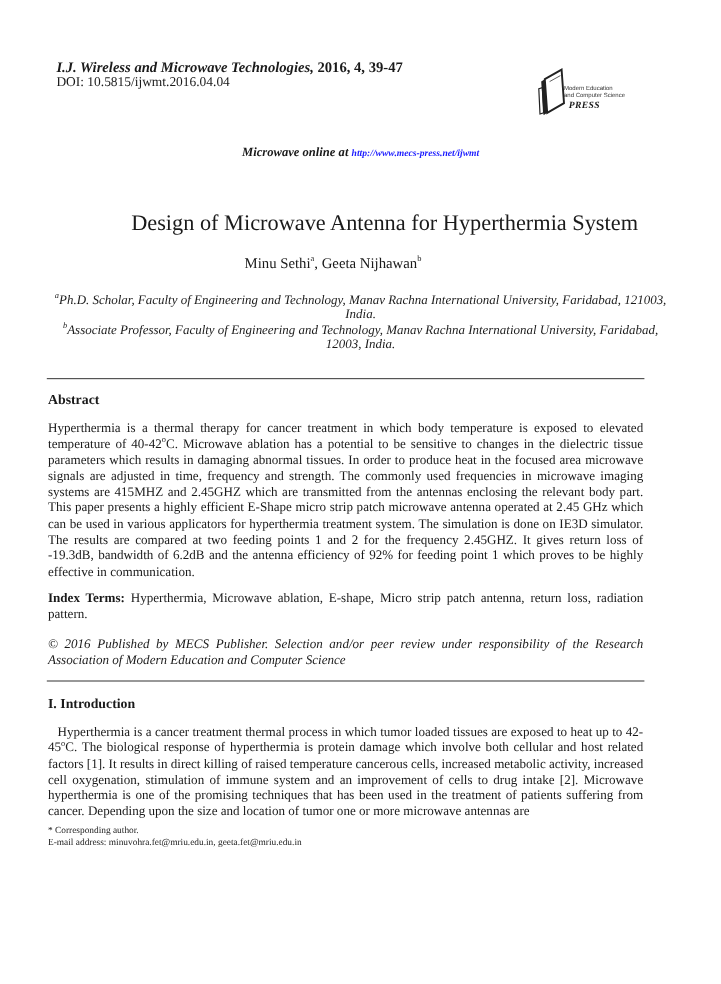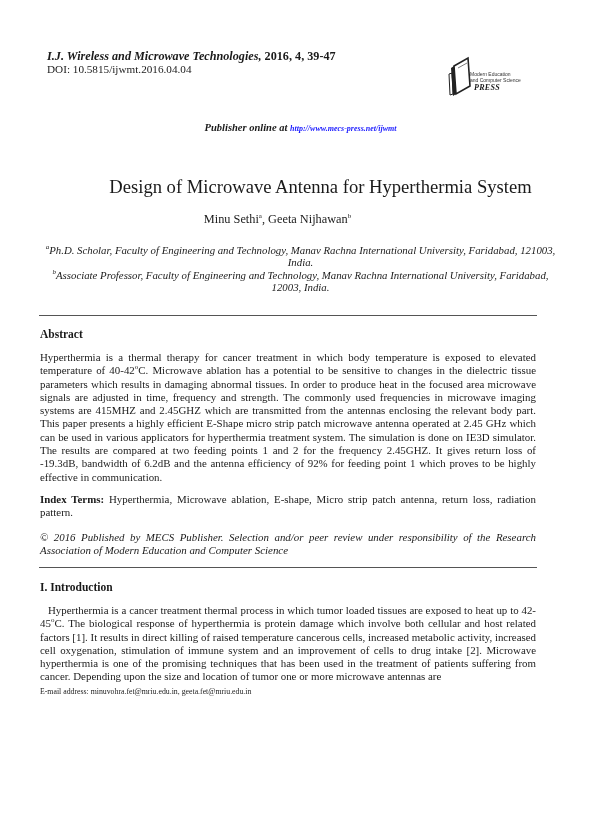--- a/index.html
+++ b/index.html
@@ -46,21 +46,21 @@
     <path d="M1 18 L4 17 L5 38 L2 39 Z" fill="none" stroke="#222" stroke-width="1"></path>
   </svg>
   <div class="logo-text">
     <div>Modern Education</div>
     <div>and Computer Science</div>
   </div>
   <div class="logo-press">PRESS</div>
 </div>
 
 <div class="abs available">
-  <span>Publisher online at </span><a style="color: rgb(26, 26, 255);">http://www.mecs-press.net/ijwmt</a>
+  <span>Microwave online at </span><a style="color: rgb(26, 26, 255);">http://www.mecs-press.net/ijwmt</a>
 </div>
 
 <div class="abs paper-title">Design of Microwave Antenna for Hyperthermia System</div>
 
 <div class="abs authors">
   <span>Minu Sethi</span><sup>a</sup><span>, </span><span>Geeta Nijhawan</span><sup>b</sup>
 </div>
 
 <div class="abs affil">
   <div><sup>a</sup><span>Ph.D. Scholar, Faculty of Engineering and Technology, Manav Rachna International University, Faridabad, 121003, India.</span></div>
@@ -81,14 +81,15 @@
 <div class="abs para copyright" style="top:519px;">© 2016 Published by MECS Publisher. Selection and/or peer review under responsibility of  the Research Association of Modern Education and Computer Science</div>
 
 <div class="abs rule" style="top:555px;"></div>
 
 <div class="abs section-head" style="top:569px;">I. Introduction</div>
 <div class="abs para intro-para" style="top:592px;">
   <span>Hyperthermia is a cancer treatment thermal process in which tumor loaded tissues are exposed to heat up to 42-45</span><sup>o</sup><span>C. The biological response of hyperthermia is protein damage which involve both cellular and host related factors [1]. It results in direct killing of raised temperature cancerous cells, increased metabolic activity, increased cell oxygenation, stimulation of immune system and an improvement of cells to drug intake [2]. Microwave hyperthermia is one of the promising techniques that has been used in the treatment of patients suffering from cancer. Depending upon the size and location of tumor one or more microwave antennas are</span>
 </div>
 
 <div class="abs footnote">
+  <div>* Corresponding author.</div>
   <div>E-mail address: minuvohra.fet@mriu.edu.in, geeta.fet@mriu.edu.in</div>
 </div>
 
 </body></html>

